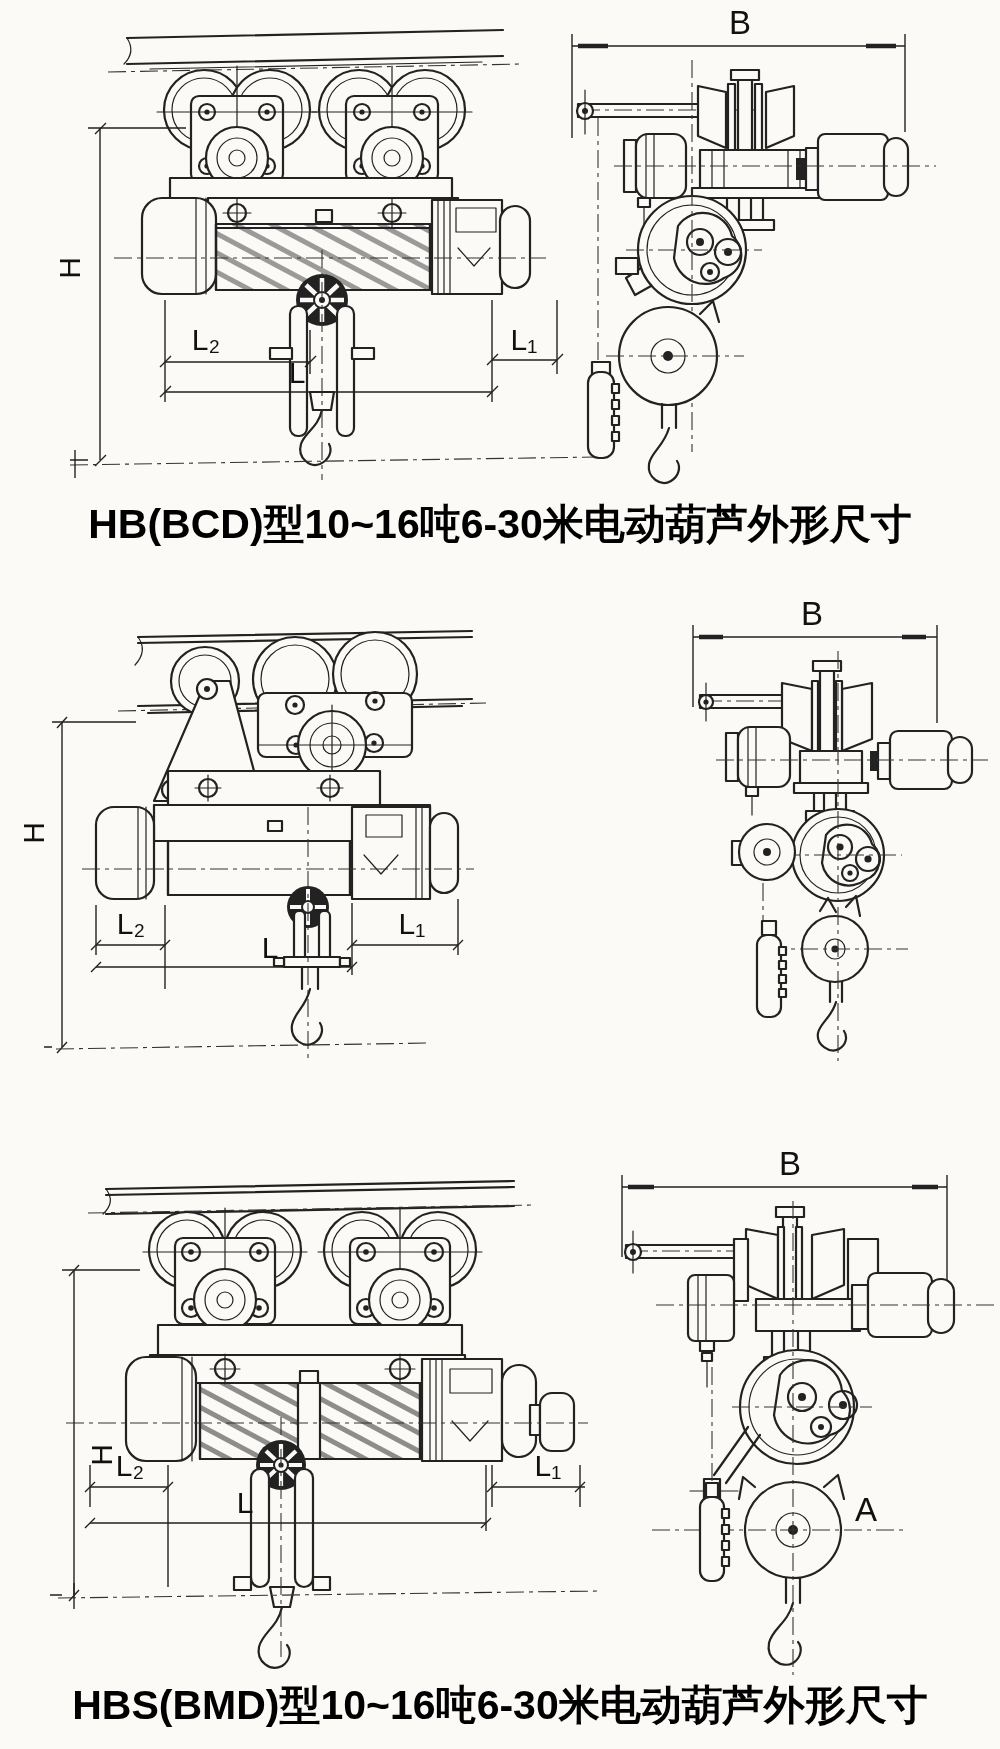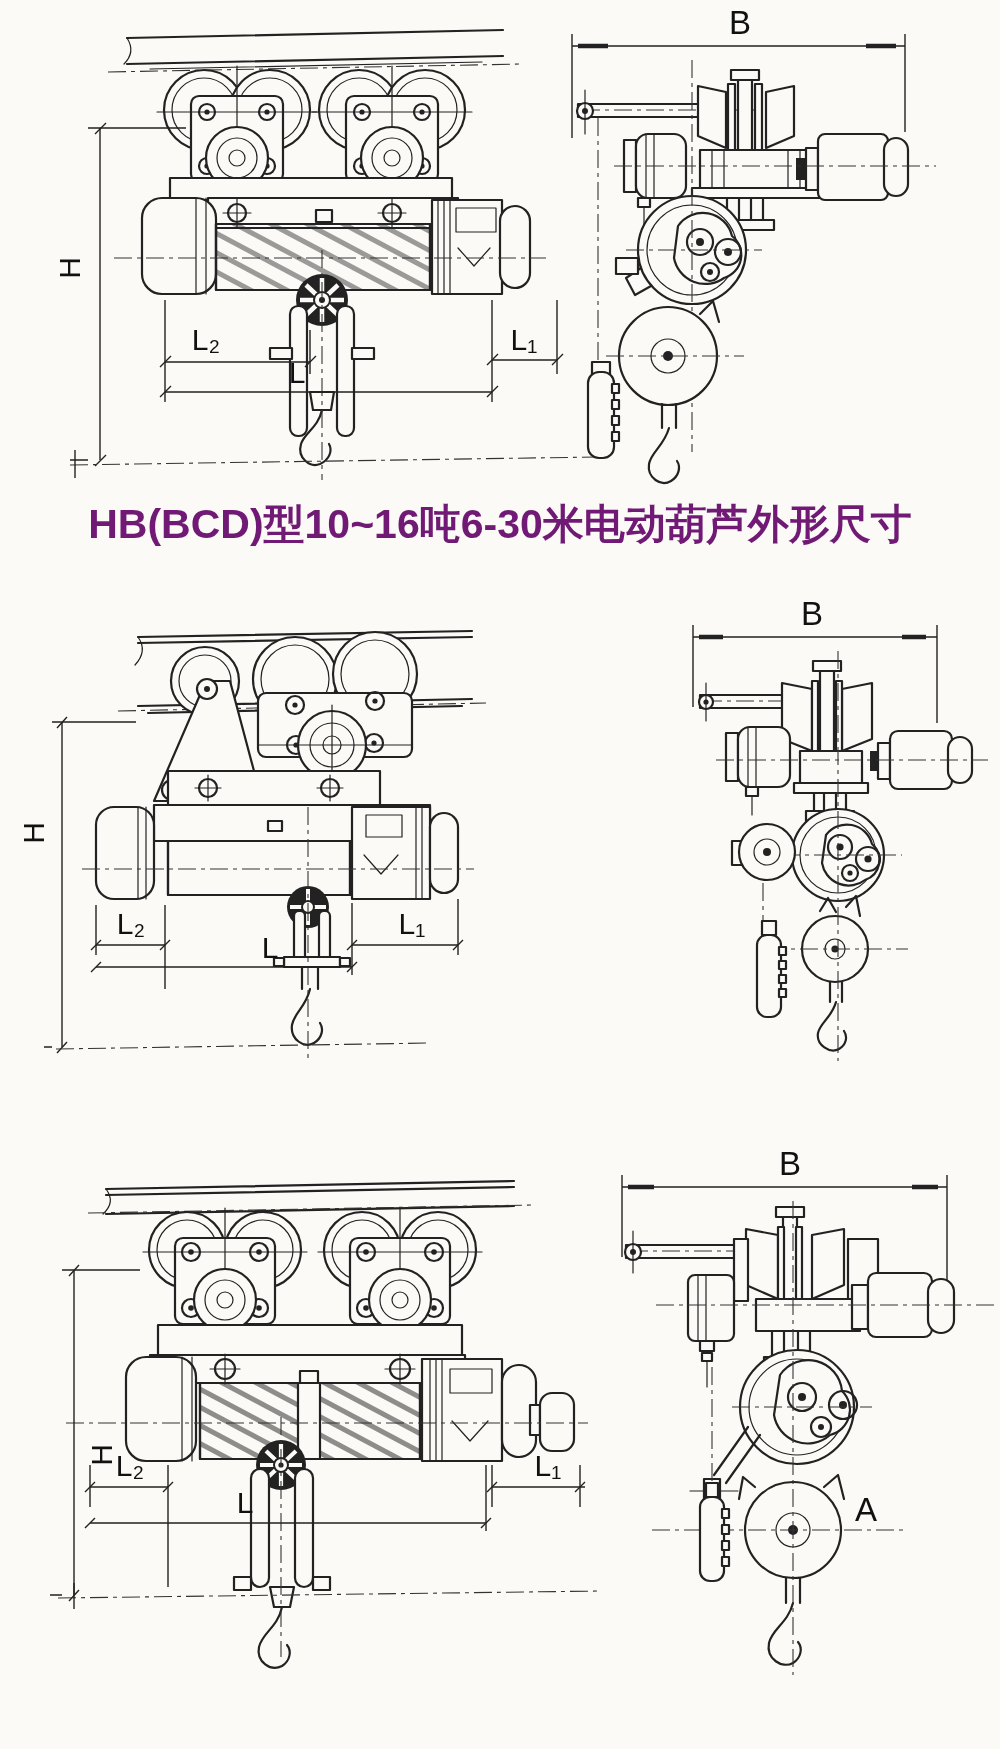--- a/index.html
+++ b/index.html
@@ -16,21 +16,21 @@
   .thin{stroke-width:1.2;}
   .thk{stroke-width:4.5;}
   .fw{fill:#fbfaf7;}
   .dk{fill:#222;stroke:none;}
   .cl{fill:none;stroke:#333;stroke-width:1.1;stroke-dasharray:18 5 4 5;}
   .dim{fill:none;stroke:#222;stroke-width:1.4;}
   .lab{font-family:"Liberation Sans",sans-serif;font-size:30px;fill:#111;}
   .labB{font-family:"Liberation Sans",sans-serif;font-size:33px;fill:#111;}
   .caption{
     position:absolute;left:0;width:1000px;text-align:center;
-    font-weight:700;color:#701a75;letter-spacing:0px;
+    font-weight:700;color:#000000;letter-spacing:0px;
     font-family:"Liberation Sans",sans-serif;
     white-space:nowrap;
   }
   #cap1{top:497px;font-size:41px;}
   #cap2{top:1070px;font-size:42px;}
   #cap3{top:1678px;font-size:41px;}
 </style>
 </head>
 <body>
 
@@ -587,14 +587,15 @@
       <rect x="700" y="362" width="24" height="84" rx="10" class="ln fw"></rect>
       <rect x="722" y="374" width="7" height="9" class="ln fw"></rect>
       <rect x="722" y="390" width="7" height="9" class="ln fw"></rect>
       <rect x="722" y="406" width="7" height="9" class="ln fw"></rect>
       <rect x="722" y="422" width="7" height="9" class="ln fw"></rect>
     </g>
     <path class="cl" d="M793,66 V540 M712,232 V346"></path>
   </g>
 </svg>
 
+<div class="caption" id="cap3">HBS(BMD)型10~16吨6-30米电动葫芦外形尺寸</div>
 
 </div>
 
 </body></html>

